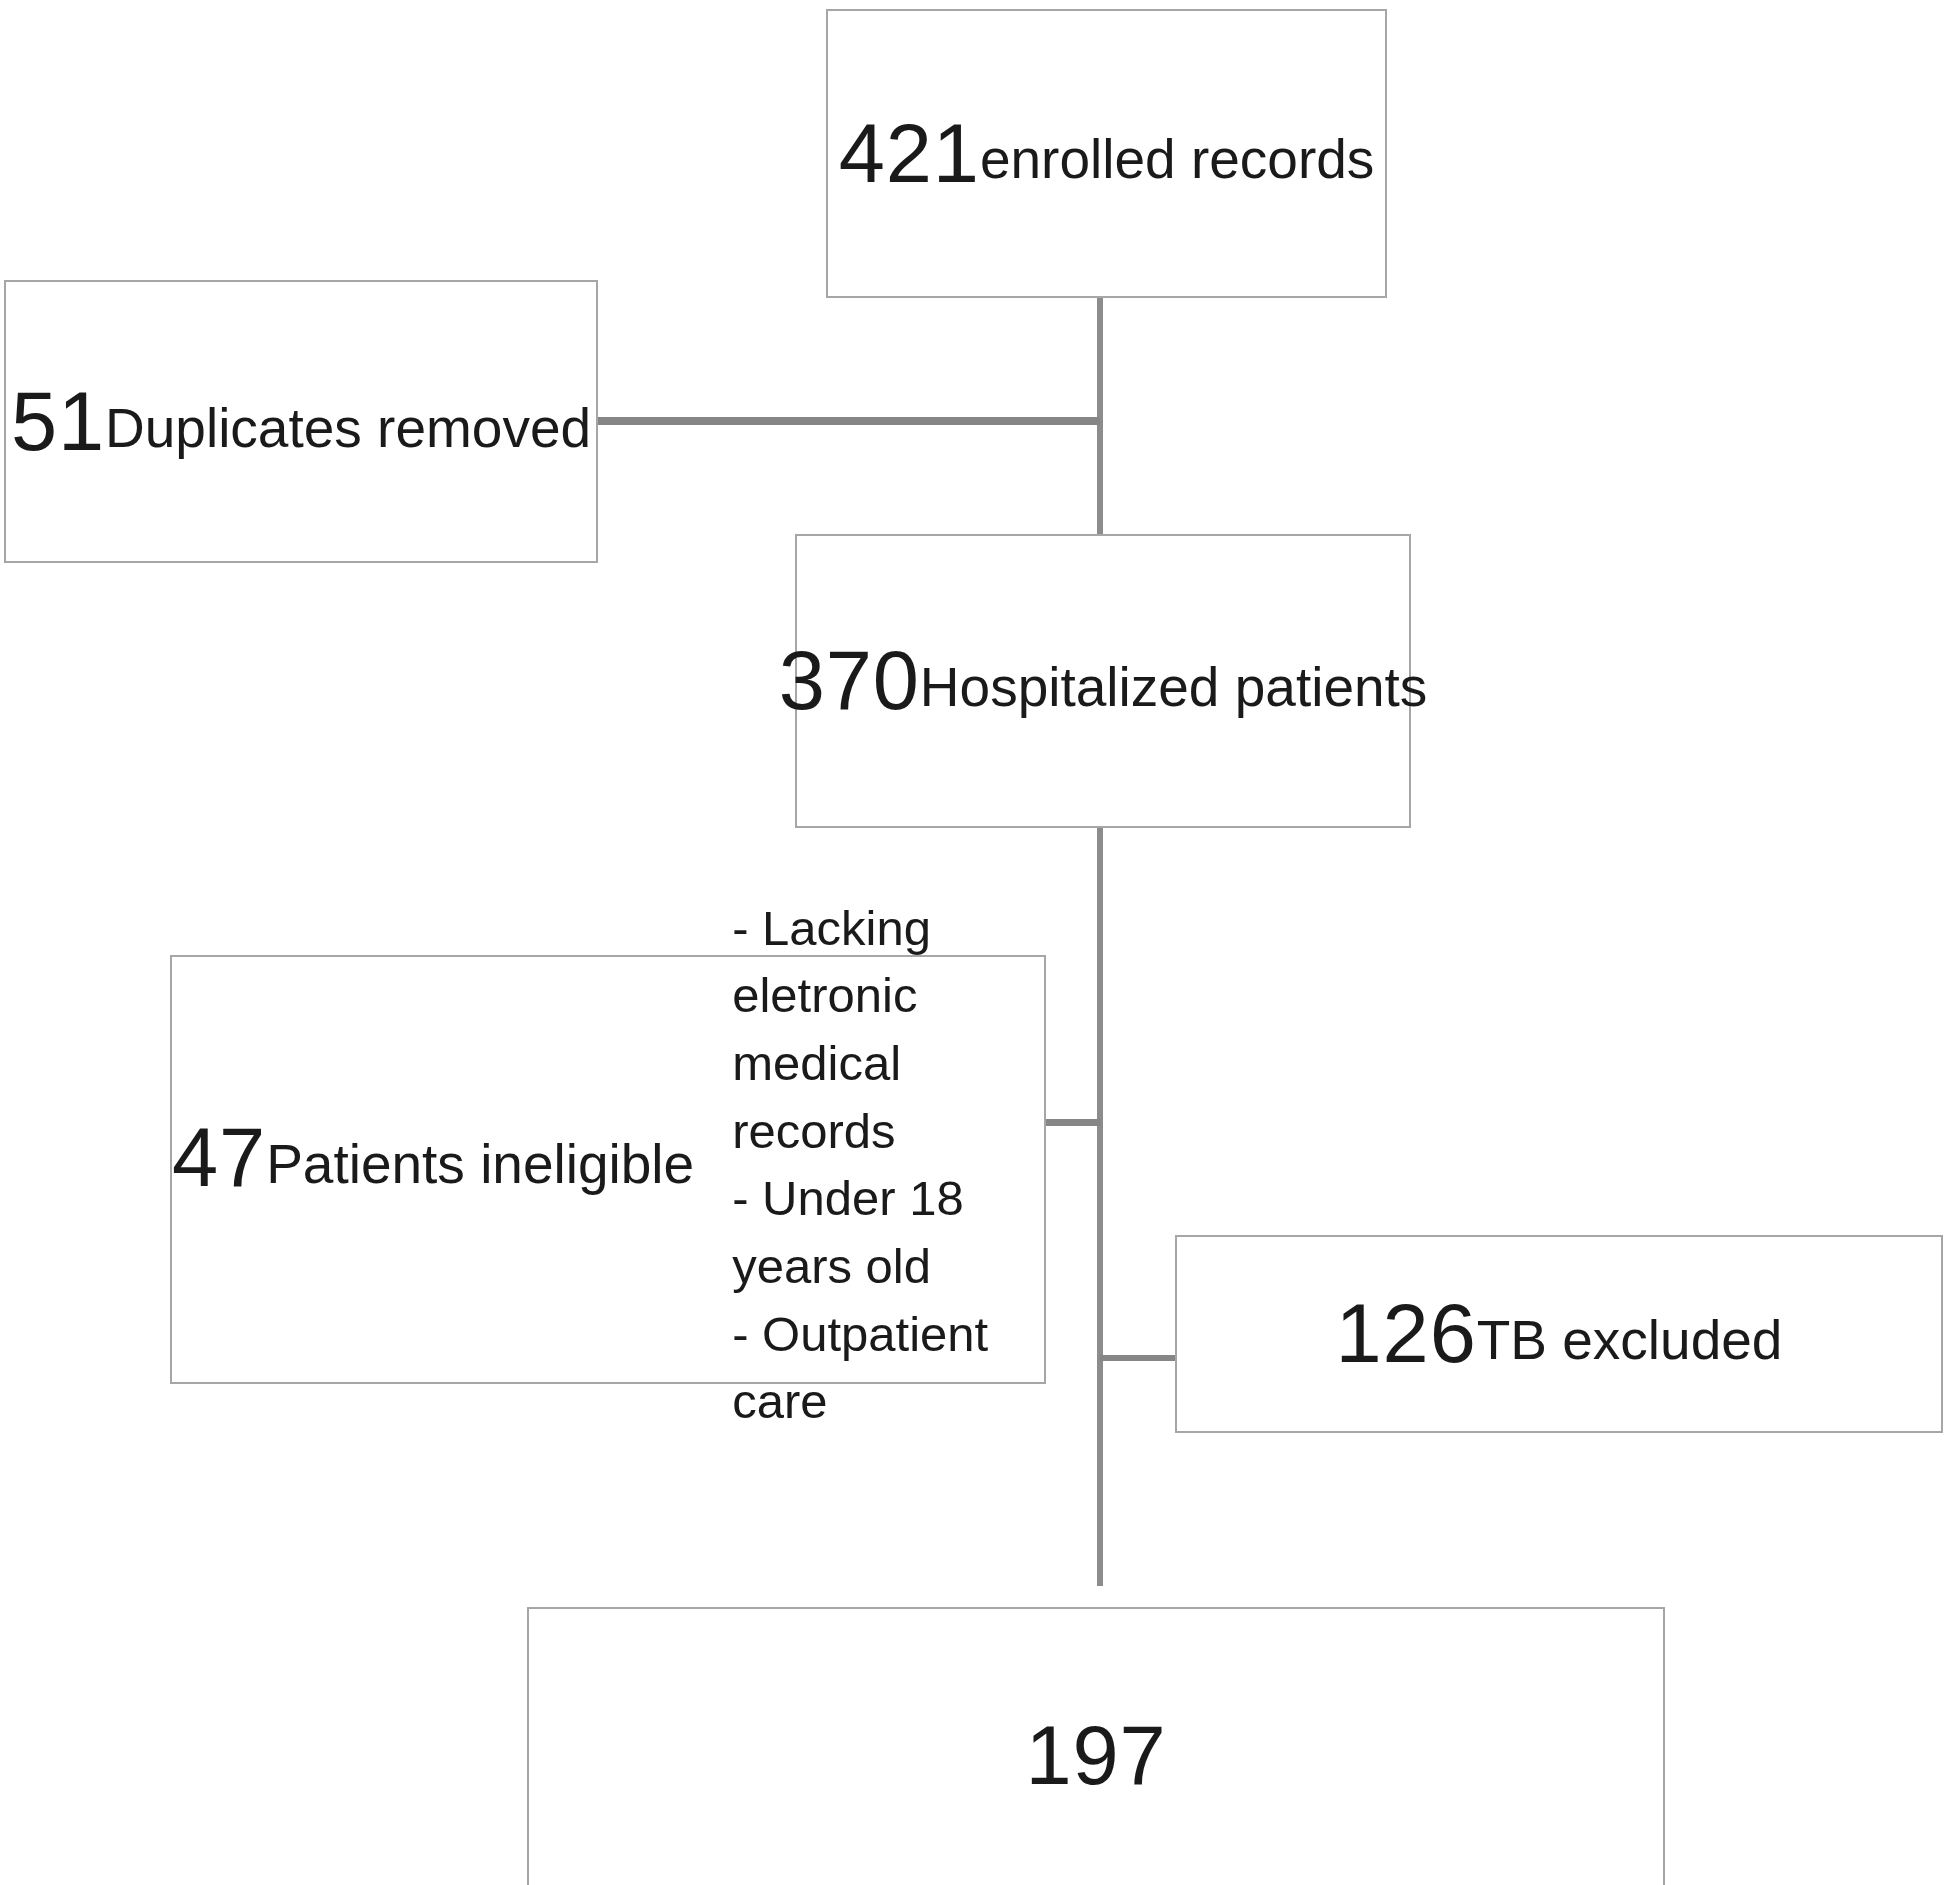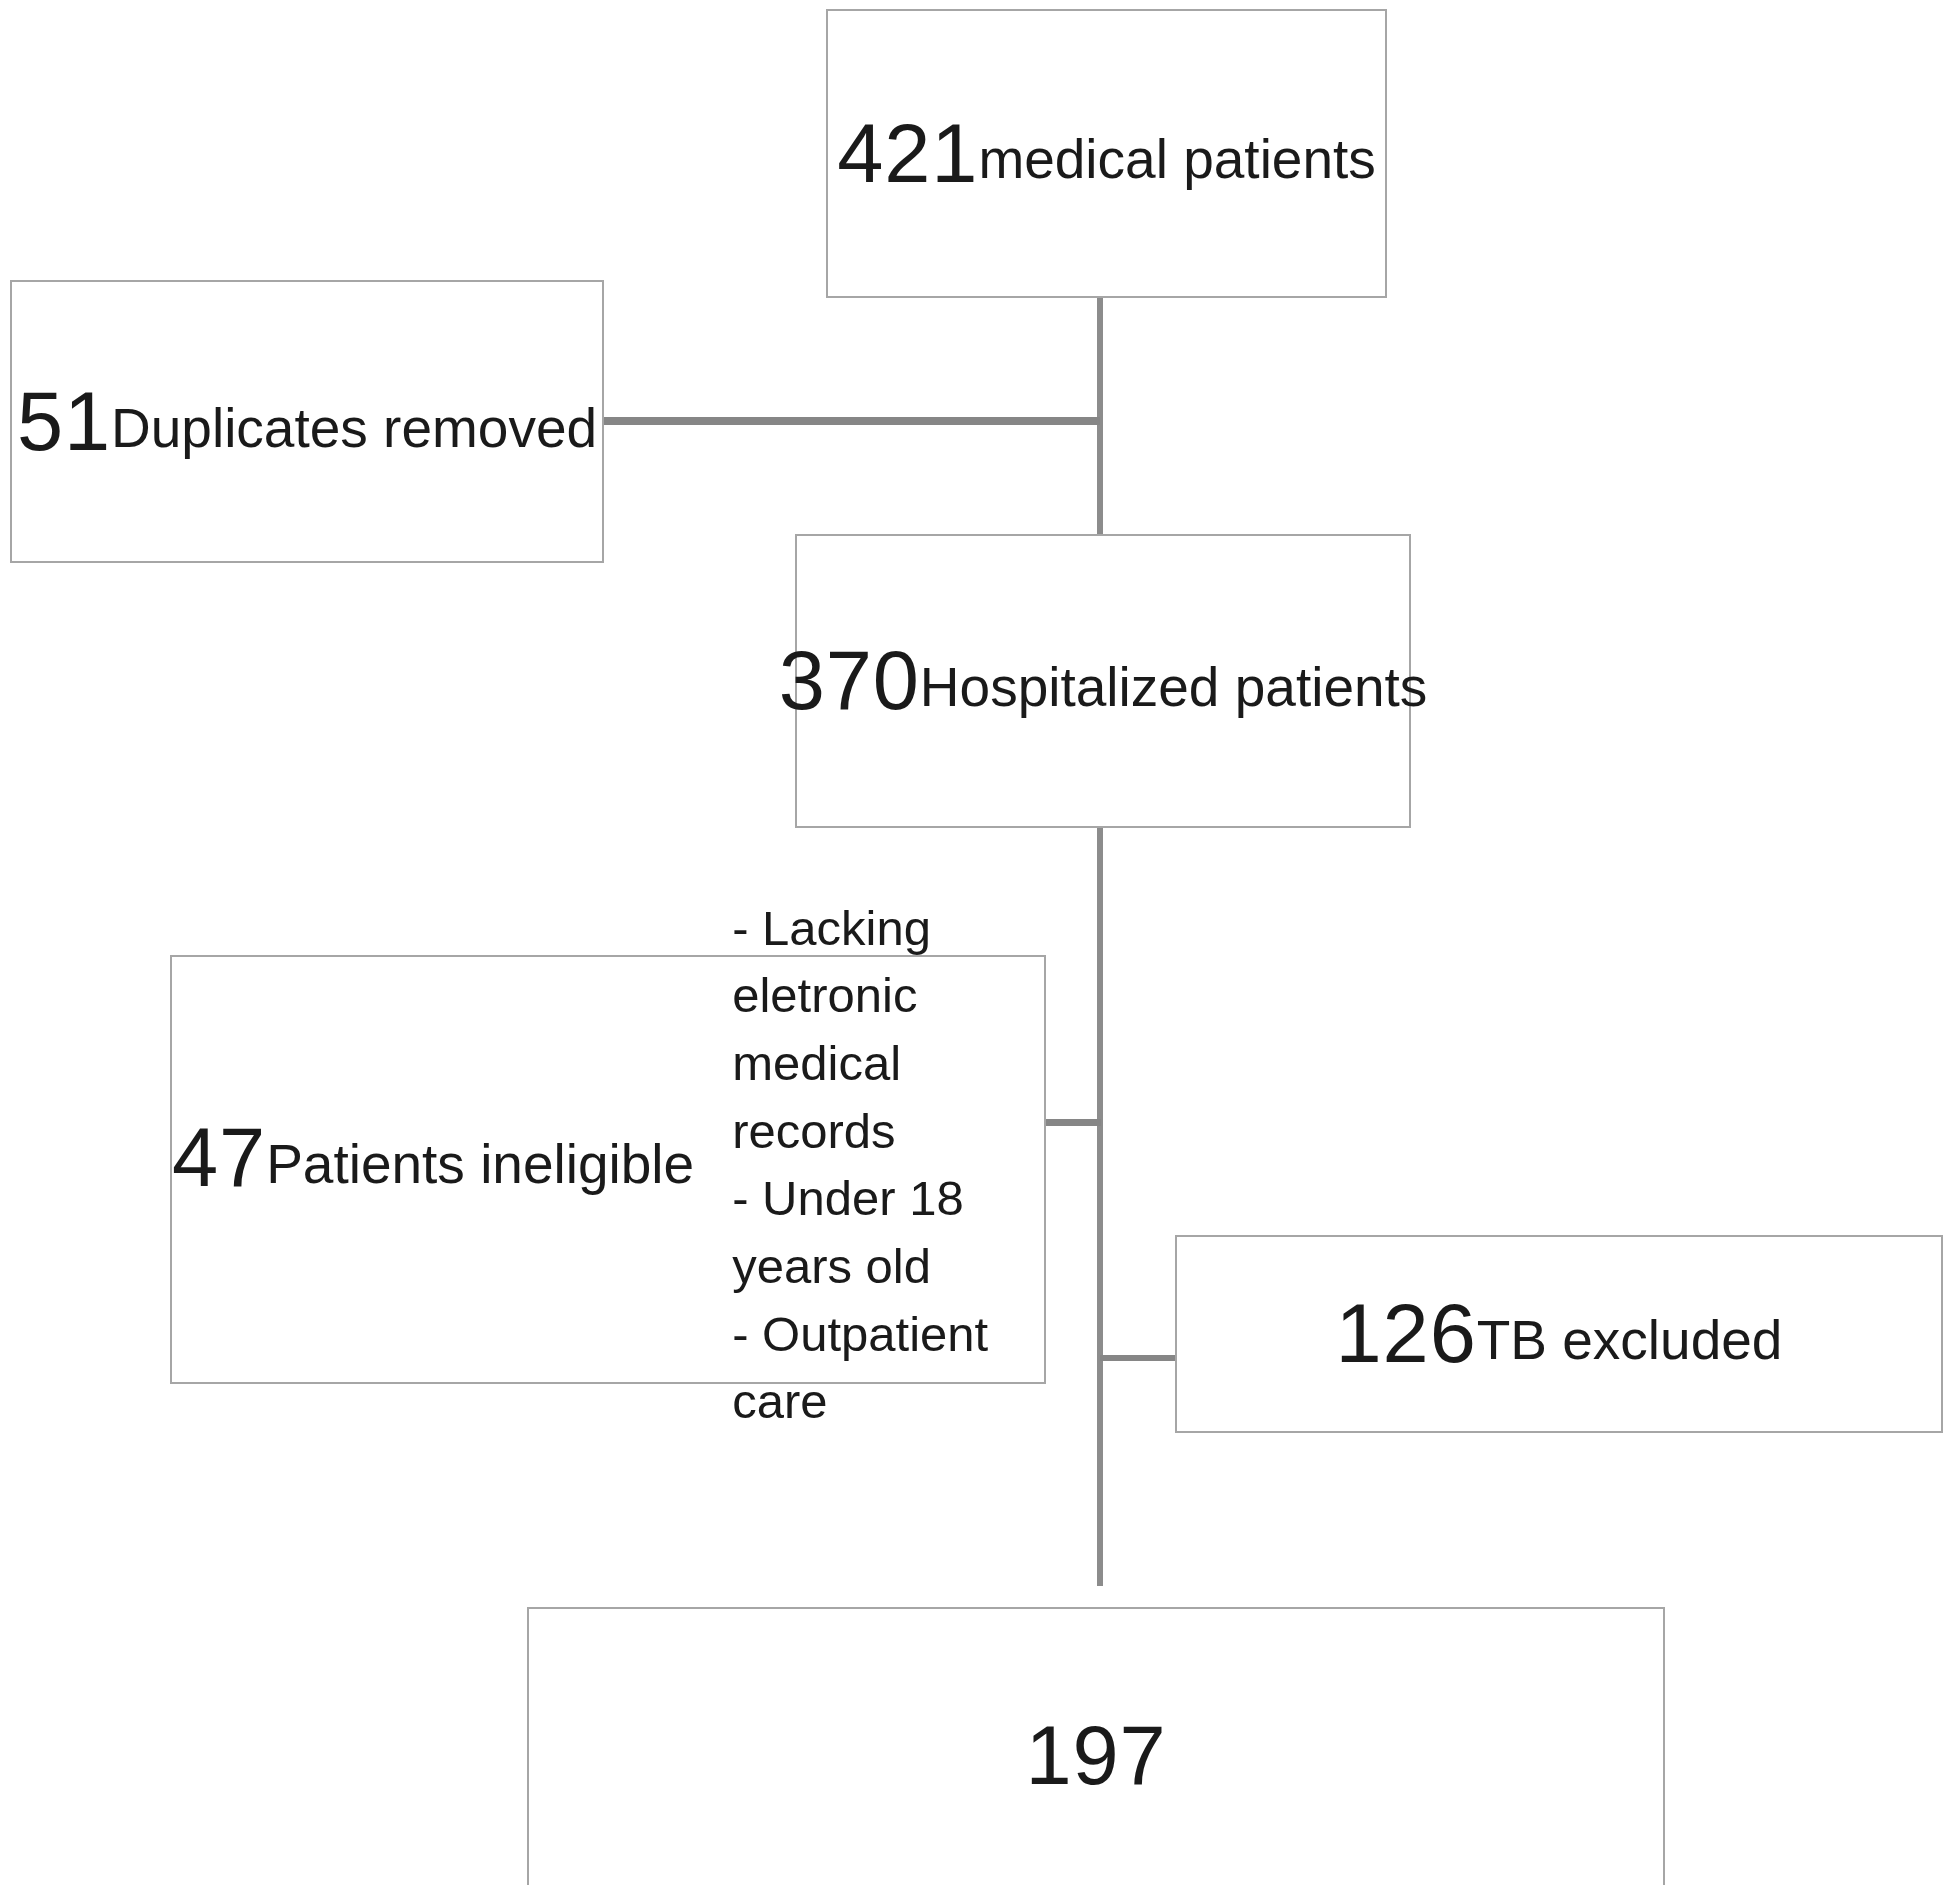--- a/index.html
+++ b/index.html
@@ -48,21 +48,21 @@
     margin-top: 15.6px;
     box-sizing: border-box;
   }
   .connector {
     position: absolute;
     background: #8c8c8c;
     z-index: 1;
   }
   
   #box-records      { left: 826px;  top: 8.7px;   width: 561px;  height: 289px; }
-  #box-duplicates   { left: 10px;    top: 280px;  width: 594px;  height: 283px; }
+  #box-duplicates   { left: 4px;    top: 280px;  width: 594px;  height: 283px; }
   #box-hospitalized { left: 795px;  top: 534px;  width: 616px;  height: 294px; }
   #box-ineligible   { left: 170px;  top: 913px; width: 876px; height: 429px; padding-bottom: 24px; margin-top: 42px; }
   #box-tb           { left: 1175px; top: 1235px; width: 768px;  height: 198px; }
   #box-enrolled     { left: 527px;  top: 1607px; width: 1138px; height: 298px; }
 
   #line-v1 { left: 1097px; top: 296px;  width: 6px;   height: 240px; }
   #line-h1 { left: 598px;  top: 417px;  width: 502px; height: 7.8px;  background: #868686; }
   #line-v2 { left: 1097px; top: 826px;  width: 6px;   height: 760px; }
   #line-h2 { left: 1045px; top: 1119px; width: 56px;  height: 7px;  background: #868686; }
   #line-h3 { left: 1100px; top: 1355px; width: 77px;  height: 6px;  background: #868686; }
@@ -73,21 +73,21 @@
 <div id="figure">
 
   <div class="connector" id="line-v1"></div>
   <div class="connector" id="line-h1"></div>
   <div class="connector" id="line-v2"></div>
   <div class="connector" id="line-h2"></div>
   <div class="connector" id="line-h3"></div>
 
   <div class="box" id="box-records">
     <div class="count">421</div>
-    <div class="label">medical patients</div>
+    <div class="label">enrolled records</div>
   </div>
 
   <div class="box" id="box-duplicates">
     <div class="count">51</div>
     <div class="label">Duplicates removed</div>
   </div>
 
   <div class="box" id="box-hospitalized">
     <div class="count">370</div>
     <div class="label">Hospitalized patients</div>

